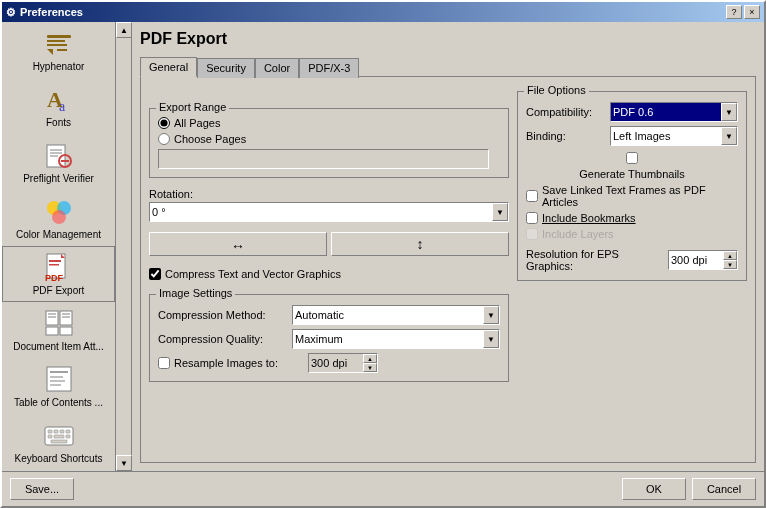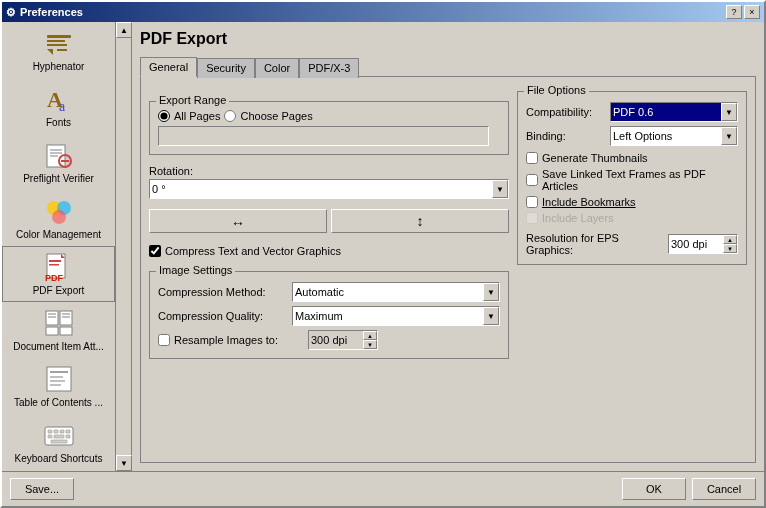--- a/index.html
+++ b/index.html
@@ -165,35 +165,36 @@
       display: flex;
       flex-direction: column;
       gap: 4px;
     }
 
     
     .group-box {
       border: 1px solid #808080;
       padding: 4px 19px 8px 8px;
       position: relative;
-      margin-top: 16px;
+      margin-top: 23px;
     }
 
     .group-box-title {
       position: absolute;
       top: -8px;
       left: 6px;
       background: #d4d0c8;
       padding: 0 3px;
       font-size: 11px;
     }
 
     
     .radio-group {
       display: flex;
+      flex-direction: column;
       gap: 4px;
       padding-top: 4px;
     }
 
     .radio-row {
       display: flex;
       align-items: center;
       gap: 4px;
     }
 
@@ -795,26 +796,26 @@
               <span class="field-label">Compatibility:</span>
               <div class="select-combo">
                 <span class="select-combo-text">PDF 0.6</span>
                 <div class="select-combo-btn">▼</div>
               </div>
             </div>
 
             <div class="field-row">
               <span class="field-label">Binding:</span>
               <div class="normal-select">
-                <span class="normal-select-text">Left Options</span>
+                <span class="normal-select-text">Left Images</span>
                 <div class="select-combo-btn">▼</div>
               </div>
             </div>
 
-            <div class="checkbox-row" style="margin-top: 6px;">
+            <div class="checkbox-row" style="margin-top: 6px; flex-direction: column;">
               <input type="checkbox" class="checkbox-input" style="">
               <span>Generate Thumbnails</span>
             </div>
 
             <div class="checkbox-row" style="margin-top: 4px;">
               <input type="checkbox" class="checkbox-input" style="">
               <span>Save Linked Text Frames as PDF Articles</span>
             </div>
 
             <div class="checkbox-row" style="margin-top: 4px; text-decoration: underline;">

